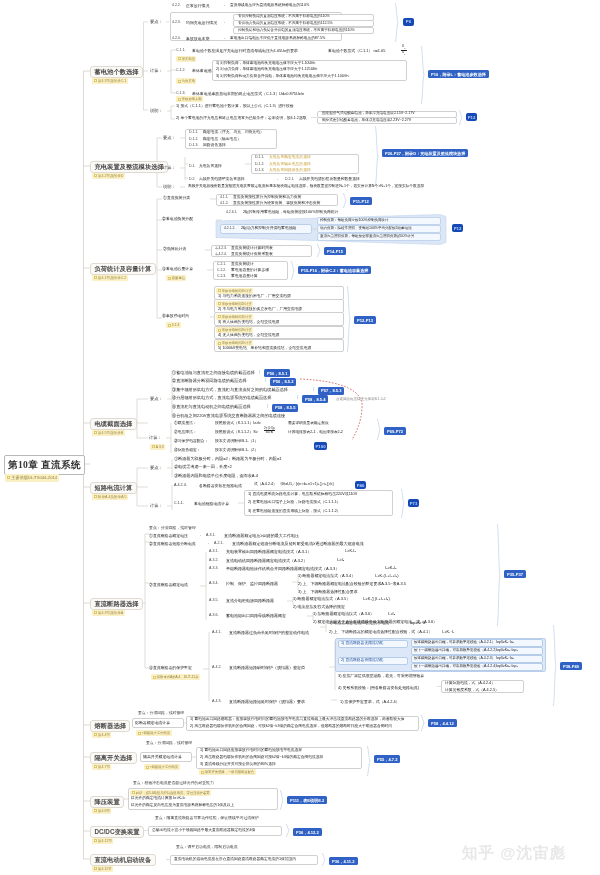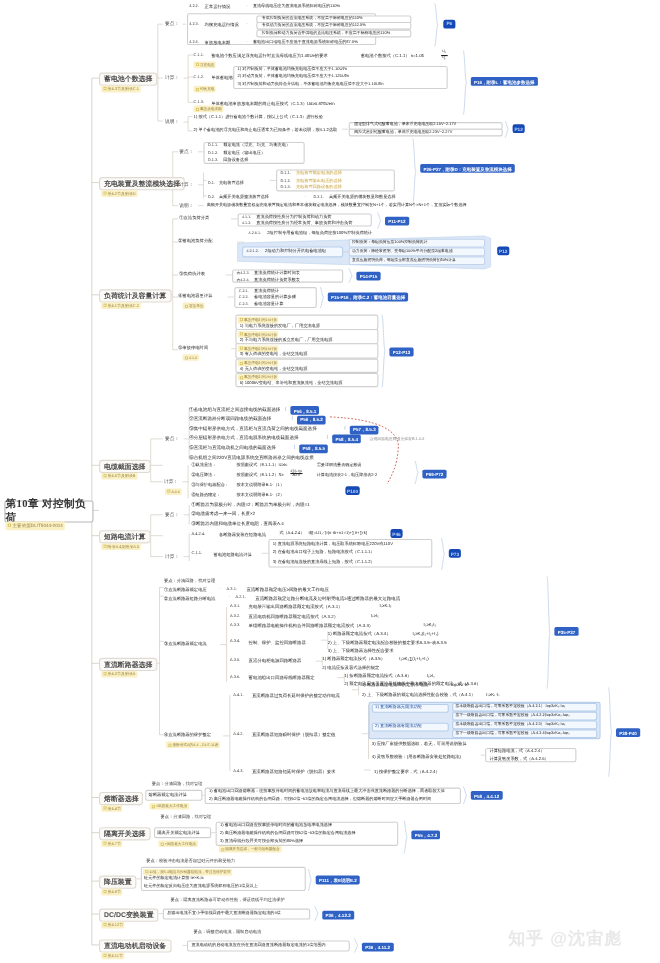--- a/index.html
+++ b/index.html
@@ -149,21 +149,21 @@
 <path d="M421.2 715 C 422.6 717.5, 422.6 720, 424 723 C 422.6 726, 422.6 728.5, 421.2 731" stroke="#bed0e8" stroke-width="0.7" fill="none"></path>
 <path d="M192 757 L196 757" stroke="#cfc8bd" stroke-width="0.6" fill="none"></path>
 <path d="M367.2 746 C 368.6 748.5, 368.6 758, 370 761 C 368.6 764, 368.6 773.5, 367.2 776" stroke="#bed0e8" stroke-width="0.7" fill="none"></path>
 <path d="M124 799 L128 799" stroke="#cfc8bd" stroke-width="0.6" fill="none"></path>
 <path d="M280.2 790 C 281.6 792.5, 281.6 797, 283 800 C 281.6 803, 281.6 807.5, 280.2 810" stroke="#bed0e8" stroke-width="0.7" fill="none"></path>
 <path d="M144 830.5 L148 830.5" stroke="#cfc8bd" stroke-width="0.6" fill="none"></path>
 <path d="M286.2 824 C 287.6 826.5, 287.6 827.5, 289 830.5 C 287.6 833.5, 287.6 834.5, 286.2 837" stroke="#bed0e8" stroke-width="0.7" fill="none"></path>
 <path d="M166 859.5 L170 859.5" stroke="#cfc8bd" stroke-width="0.6" fill="none"></path>
 <path d="M322.2 853 C 323.6 855.5, 323.6 856.5, 325 859.5 C 323.6 862.5, 323.6 863.5, 322.2 866" stroke="#bed0e8" stroke-width="0.7" fill="none"></path>
     </svg>
-<div class="root">第10章 对控制负荷</div>
+<div class="root">第10章 直流系统</div>
 <div class="rootnote">
       <span class="sq"></span>
       <span>主要依据DL/T5044-2014</span>
     </div>
 <div class="b1" style="top:66px">蓄电池个数选择</div>
 <div class="b1note" style="top:77.5px">
       <span class="sq"></span>
       <span>第4.3节及附录C.1</span>
     </div>
 <div class="b1" style="top:161px">充电装置及整流模块选择</div>

